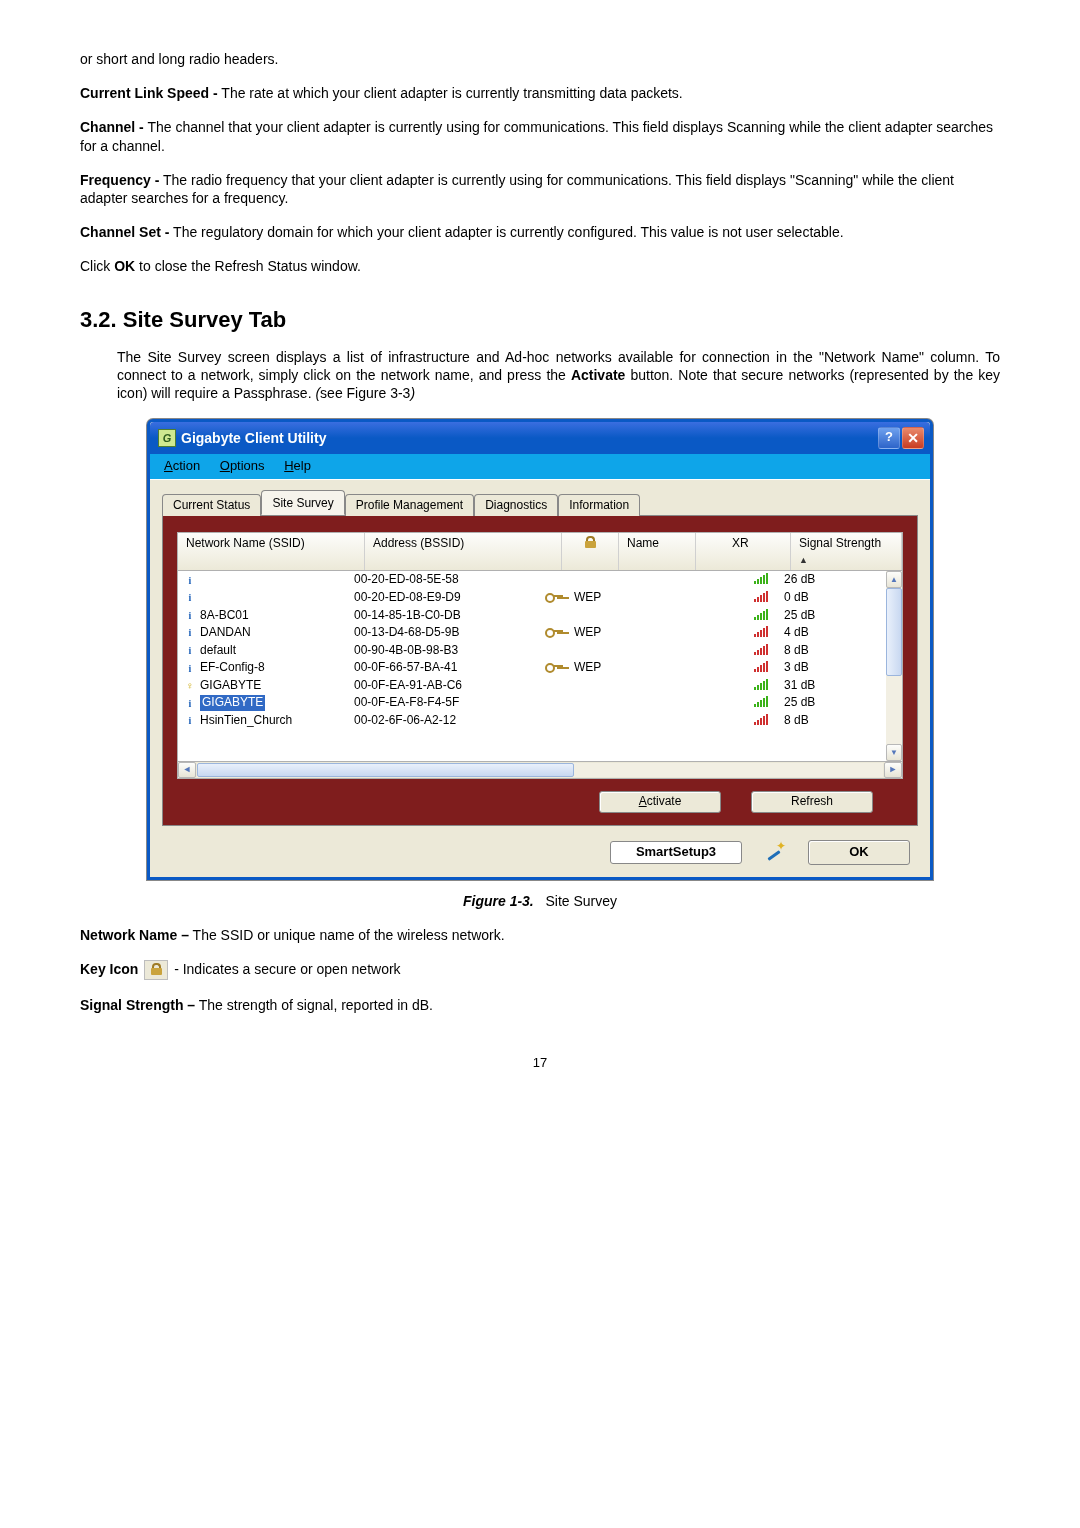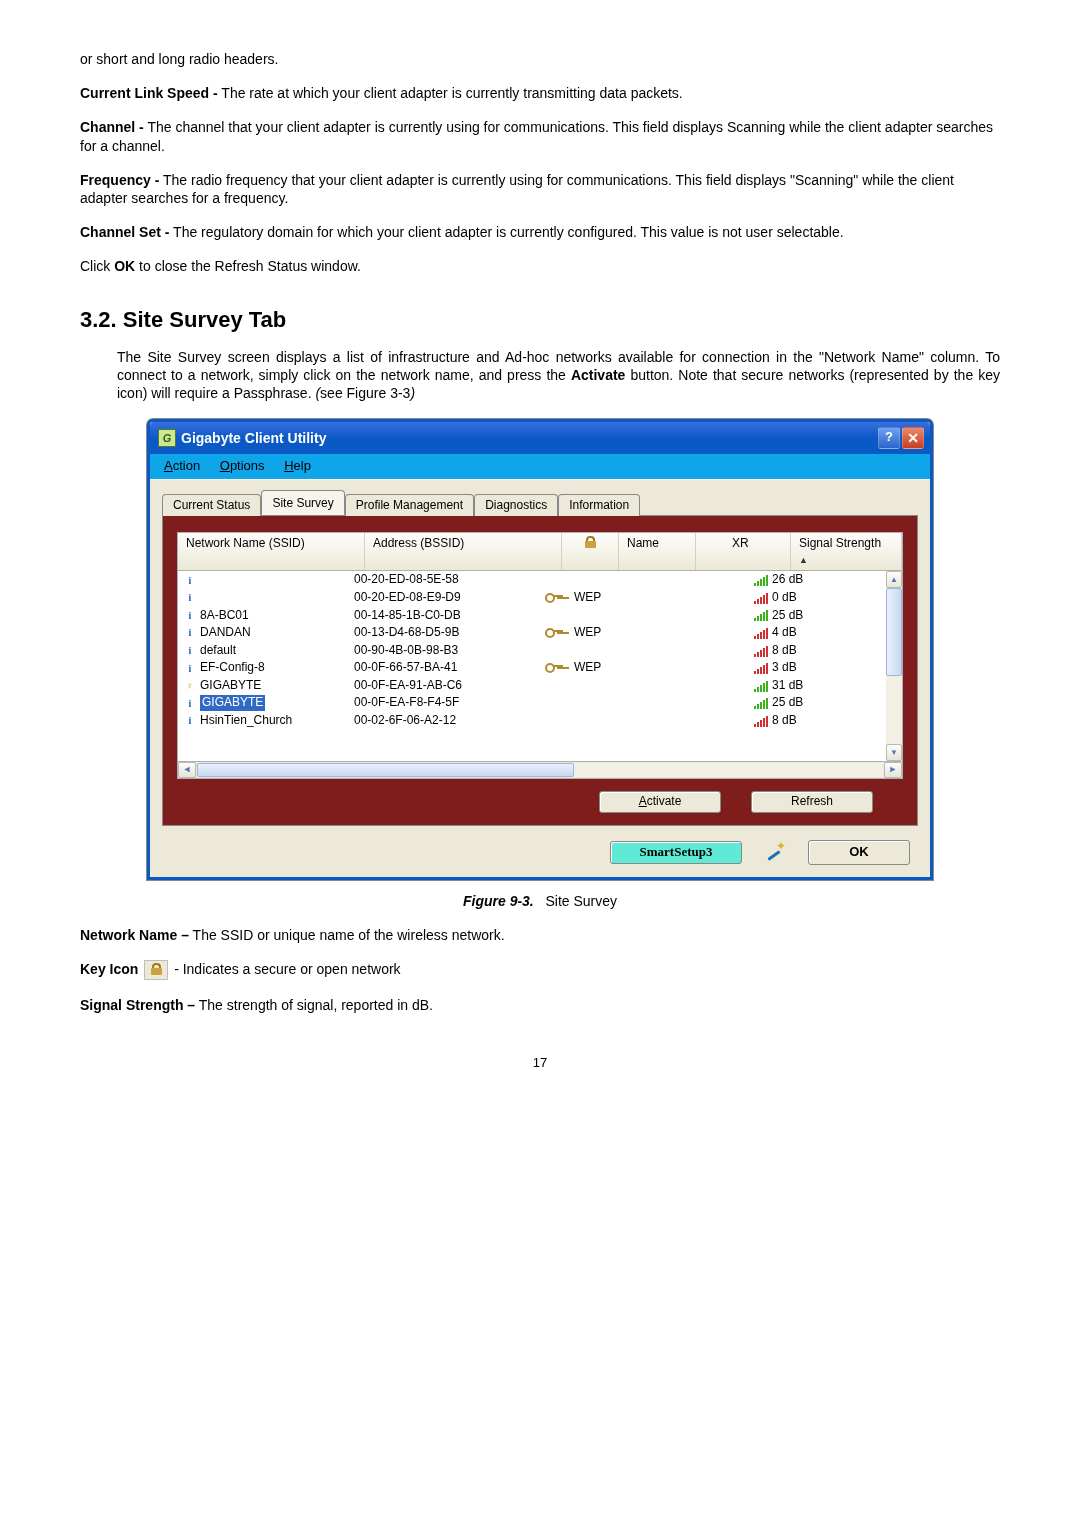--- a/index.html
+++ b/index.html
@@ -23,21 +23,21 @@
 .list-header { display: flex; background: linear-gradient(#fdfdfb, #ece9d8); border: 1px solid #b0b0b0; font-size: 12px; }
 .list-header .col { padding: 3px 8px; border-right: 1px solid #d0d0d0; }
 .list-body { background: #fff; border: 1px solid #b0b0b0; border-top: none; font-size: 12px; height: 190px; overflow: hidden; position: relative; }
 .rowline { display: flex; align-items: center; padding: 1px 0; }
 .c-name { width: 170px; padding-left: 6px; display: flex; align-items: center; gap: 4px; }
 .c-addr { width: 180px; }
 .c-key { width: 40px; text-align: center; }
 .c-enc { width: 70px; }
 .c-super { width: 60px; }
 .c-xr { width: 50px; }
-.c-sig { flex: 1; display: flex; align-items: center; gap: 4px; padding-right: 12px; }
+.c-sig { flex: 1; display: flex; gap: 16px; padding-right: 12px; }
 .hcol-name { width: 170px; }
 .hcol-addr { width: 180px; }
 .hcol-key { width: 40px; text-align: center; }
 .hcol-super { width: 60px; }
 .hcol-xr { width: 50px; margin-left: 28px; }
 .hcol-sig { flex: 1; }
 .net-icon { display: inline-flex; width: 12px; height: 14px; align-items: center; justify-content: center; color: #1b5fb8; font-weight: bold; font-size: 10px; font-family: serif; }
 .net-icon.yellow { color: #c9a500; }
 .key-icon { display: inline-block; width: 18px; height: 10px; position: relative; }
 .key-icon::before { content: ""; position: absolute; left: 0; top: 2px; width: 6px; height: 6px; border: 2px solid #b08b2e; border-radius: 50%; }
@@ -53,21 +53,21 @@
 .hsbtn { width: 16px; height: 14px; background: linear-gradient(#fdfdfb,#e8e5d6); border: 1px solid #b8b8b8; border-radius: 2px; display: flex; align-items: center; justify-content: center; font-size: 9px; color: #5577bb; }
 .hstrack { flex: 1; background: #f2efe3; margin: 0 1px; height: 14px; position: relative; }
 .hsthumb { position: absolute; left: 0; top: 0; height: 14px; width: 55%; background: linear-gradient(#e9f0fb,#c8d8f1); border: 1px solid #9bb5dd; border-radius: 2px; box-sizing: border-box; }
 .vscroll { position: absolute; right: 0; top: 0; bottom: 0; width: 16px; background: #f2efe3; display: flex; flex-direction: column; }
 .vsbtn { height: 15px; background: linear-gradient(#fdfdfb,#e8e5d6); border: 1px solid #b8b8b8; border-radius: 2px; display: flex; align-items: center; justify-content: center; font-size: 8px; color: #5577bb; }
 .vstrack { flex: 1; position: relative; }
 .vsthumb { position: absolute; left: 0; right: 0; top: 0; height: 55%; background: linear-gradient(to right,#e9f0fb,#c8d8f1); border: 1px solid #9bb5dd; border-radius: 2px; }
 .btnrow { display: flex; justify-content: flex-end; gap: 30px; margin-top: 12px; padding-right: 30px; }
 .winbtn { font-size: 12px; padding: 2px 0; width: 120px; text-align: center; background: #ece9d8; border: 1px solid #888; border-radius: 3px; box-shadow: inset 1px 1px 0 #fff; }
 .bottomrow { display: flex; justify-content: flex-end; align-items: center; gap: 24px; margin-top: 14px; padding-right: 8px; }
-.ssbtn { font-size: 13px; font-weight: bold; padding: 2px 0; width: 130px; text-align: center; background: #5eead4; border: 1px solid #888; border-radius: 3px; box-shadow: inset 1px 1px 0 #fff; font-family: Liberation Serif, serif; }
+.ssbtn { font-size: 13px; font-weight: bold; padding: 2px 0; width: 130px; text-align: center; background: #ffffff; border: 1px solid #888; border-radius: 3px; box-shadow: inset 1px 1px 0 #fff; }
 .okbtn { font-size: 13px; font-weight: bold; padding: 3px 0; width: 100px; text-align: center; background: #ece9d8; border: 1px solid #888; border-radius: 3px; box-shadow: inset 1px 1px 0 #fff; }
 .wand-icon { width: 18px; height: 18px; display: inline-flex; align-items: center; justify-content: center; position: relative; }
 .wand-icon::before { content: ""; position: absolute; width: 14px; height: 3px; background: #1f6fb8; transform: rotate(-35deg); border-radius: 1px; left: 1px; bottom: 4px; }
 .wand-icon::after { content: "✦"; position: absolute; right: -2px; top: -4px; color: #e0b325; font-size: 12px; }
 .figcap { text-align: center; font-style: normal; margin: 8px 0 16px 0; }
 .figcap b { font-style: italic; }
 .inline-lock { display: inline-block; vertical-align: middle; width: 22px; height: 18px; background: #ece9d8; border: 1px solid #bdbdbd; position: relative; margin: 0 2px; }
 .inline-lock .keyhdr-icon { position: absolute; left: 4px; top: 2px; }
 .pagenum { text-align: center; font-size: 13px; margin-top: 40px; }
 </style>
@@ -328,19 +328,19 @@
       </div>
     </div>
     <div class="bottomrow">
       <div class="ssbtn">SmartSetup3</div>
       <span class="wand-icon"></span>
       <div class="okbtn">OK</div>
     </div>
   </div>
 </div>
 
-<p class="figcap"><b>Figure 9-3.</b>&nbsp;&nbsp;&nbsp;<span>Site Survey</span></p>
+<p class="figcap"><b>Figure 1-3.</b>&nbsp;&nbsp;&nbsp;<span>Site Survey</span></p>
 
 <p><b>Network Name –</b><span> The SSID or unique name of the wireless network.</span></p>
 <p><b>Key Icon </b><span class="inline-lock"><span class="keyhdr-icon"></span></span><span> - Indicates a secure or open network</span></p>
 <p><b>Signal Strength –</b><span> The strength of signal, reported in dB.</span></p>
 
 <div class="pagenum">17</div>
 
 </body></html>

